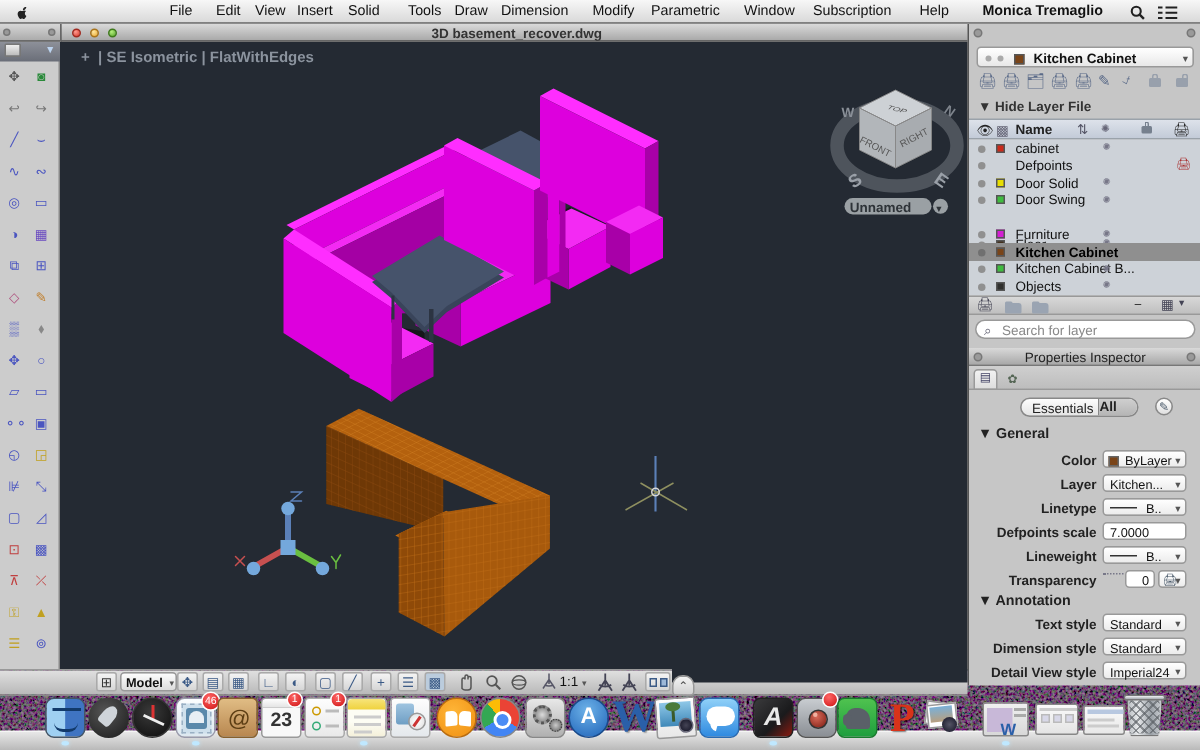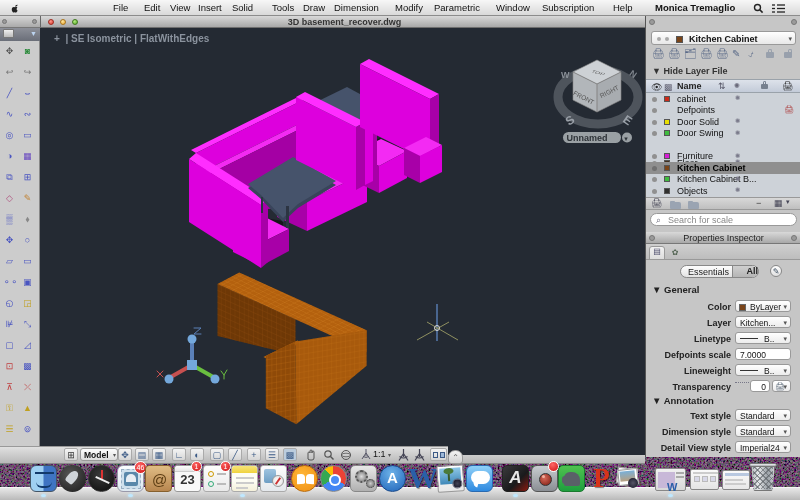--- a/index.html
+++ b/index.html
@@ -378,34 +378,34 @@
       <span style="position:absolute;left:24px;top:2.5px;width:5px;height:2px;background:#9aa4b2;border-radius:1px 1px 0 0;"></span>
     <span style="position:absolute;left:42px;top:4px;width:11px;height:7px;background:#9aa4b2;border-radius:1px 2px 1px 1px;"></span>
       <span style="position:absolute;left:42px;top:2.5px;width:5px;height:2px;background:#9aa4b2;border-radius:1px 1px 0 0;"></span>
     <span style="position:absolute;left:110px;color:#333;">−</span>
     <span style="position:absolute;left:128px;">▦</span>
       <span style="position:absolute;left:140px;font-size:7px;">▾</span>
   </div>
 
   <div style="position:absolute;left:4px;top:197px;width:147px;height:13px;background:#fff;border:1px solid #999;border-radius:7px;font-size:9px;color:#888;">
     <span style="position:absolute;left:5px;top:1px;color:#667;">⌕</span>
-    <span style="position:absolute;left:17px;top:1px;">Search for scale</span>
+    <span style="position:absolute;left:17px;top:1px;">Search for layer</span>
   </div>
 
   <div class="phead" style="top:216px;">Properties Inspector</div>
   <div class="pc" style="left:3px;top:219px;"></div>
   <div class="pc" style="right:3px;top:219px;"></div>
   <div style="position:absolute;left:0;top:228px;width:155px;height:16px;background:linear-gradient(#cfcfcf,#bdbdbd);border-bottom:1px solid #999;">
     <span style="position:absolute;left:3px;top:2px;width:16px;height:14px;background:linear-gradient(#f2f2f2,#ddd);border:1px solid #999;border-radius:3px 3px 0 0;font-size:8px;text-align:center;color:#446;">▤</span>
     <span style="position:absolute;left:21px;top:4px;width:16px;height:12px;font-size:8px;text-align:center;color:#565;">✿</span>
   </div>
 
   <div style="position:absolute;left:34px;top:249px;width:79px;height:13px;border:1px solid #888;border-radius:7px;background:linear-gradient(#fdfdfd,#e4e4e4);font-size:9px;color:#222;">
     <span style="position:absolute;left:7px;top:1px;">Essentials</span>
-    <span style="position:absolute;right:0;top:0;width:26px;height:11px;background:linear-gradient(#cfcfcf,#b5b5b5);border-left:1px solid #888;border-radius:0 7px 7px 0;text-align:right;font-weight:bold;">All</span>
+    <span style="position:absolute;right:0;top:0;width:26px;height:11px;background:linear-gradient(#cfcfcf,#b5b5b5);border-left:1px solid #888;border-radius:0 7px 7px 0;text-align:left;font-weight:bold;">All</span>
   </div>
   <div style="position:absolute;left:124px;top:249px;width:12px;height:12px;border:1px solid #888;border-radius:50%;background:linear-gradient(#fff,#e0e0e0);font-size:8px;text-align:center;line-height:12px;color:#456;">✎</div>
   <div style="position:absolute;left:6px;top:268px;font-size:9.5px;font-weight:bold;color:#222;">▼ General</div>
   <div id="proprows">
     <div class="plabel" style="left:3px;top:286px;">Color</div>
     <div class="pctrl" style="top:284px;">
         <span style="position:absolute;left:3px;top:2.5px;width:7px;height:7px;background:#7a4418;border:1px solid #666;"></span>
         <span style="position:absolute;left:14px;top:1px;">ByLayer</span>
         <span class="dar">▾</span>
       </div>

